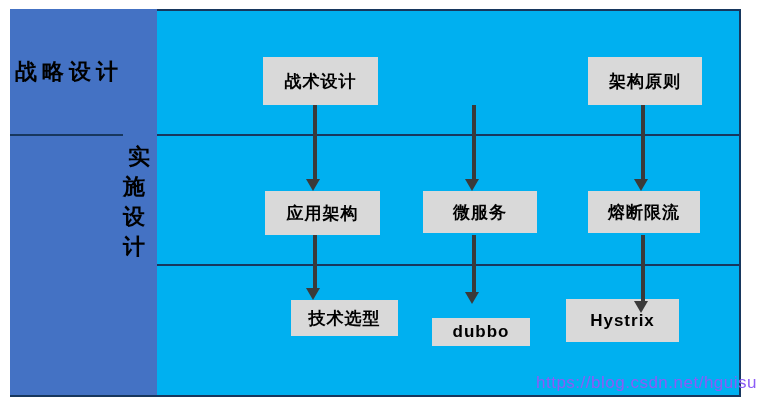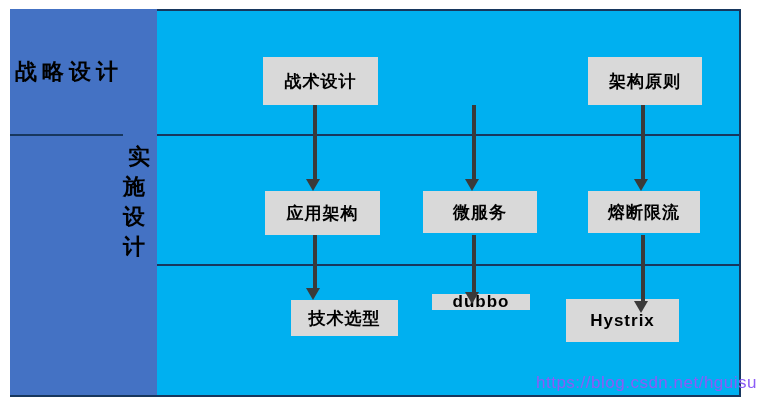--- a/index.html
+++ b/index.html
@@ -43,21 +43,21 @@
   }
   .top-head{z-index:5;}
   
   .b1{left:253px;top:48px;width:115px;height:48px;}
   .b2{left:413px;top:48px;width:114px;height:48px;}
   .b3{left:578px;top:48px;width:114px;height:48px;}
   .b4{left:255px;top:182px;width:115px;height:44px;}
   .b5{left:413px;top:182px;width:114px;height:42px;}
   .b6{left:578px;top:182px;width:112px;height:42px;}
   .b7{left:253px;top:291px;width:107px;height:36px;margin-left:28px;}
-  .b8{left:422px;top:285px;width:98px;height:16px;}
+  .b8{left:422px;top:309px;width:98px;height:28px;}
   .b9{left:556px;top:290px;width:113px;height:43px;}
   
   .a1s{left:303px;top:96px;height:74px;}  .a1h{left:296px;top:170px;}
   .a2s{left:303px;top:226px;height:53px;} .a2h{left:296px;top:279px;}
   .a3s{left:462px;top:96px;height:74px;}  .a3h{left:455px;top:170px;}
   .a4s{left:462px;top:226px;height:57px;} .a4h{left:455px;top:283px;}
   .a5s{left:631px;top:96px;height:74px;}  .a5h{left:624px;top:170px;}
   .a6s{left:631px;top:226px;height:66px;z-index:5;} .a6h{left:624px;top:292px;}
   .watermark{
     position:absolute;right:2px;bottom:14px;z-index:6;

